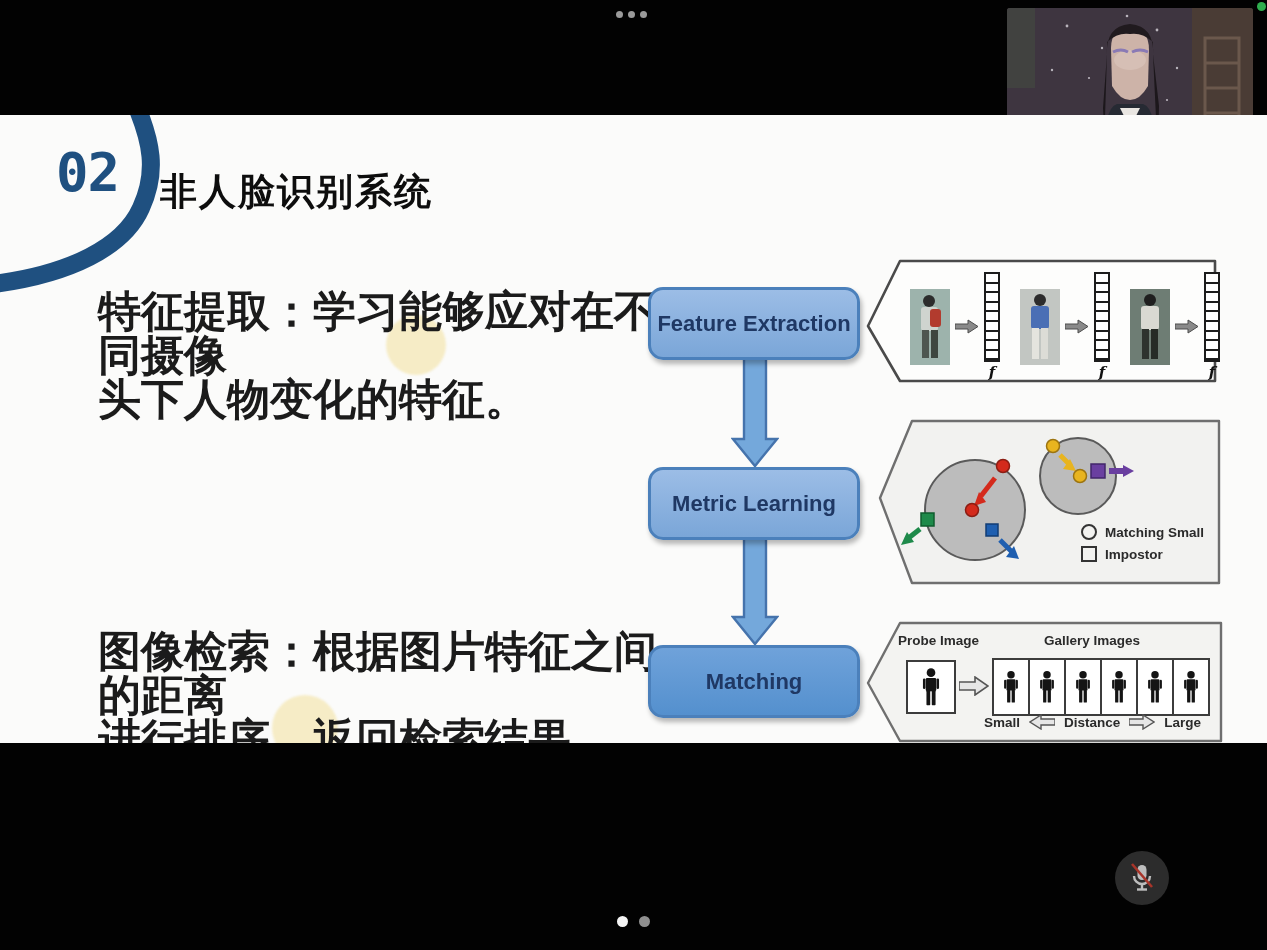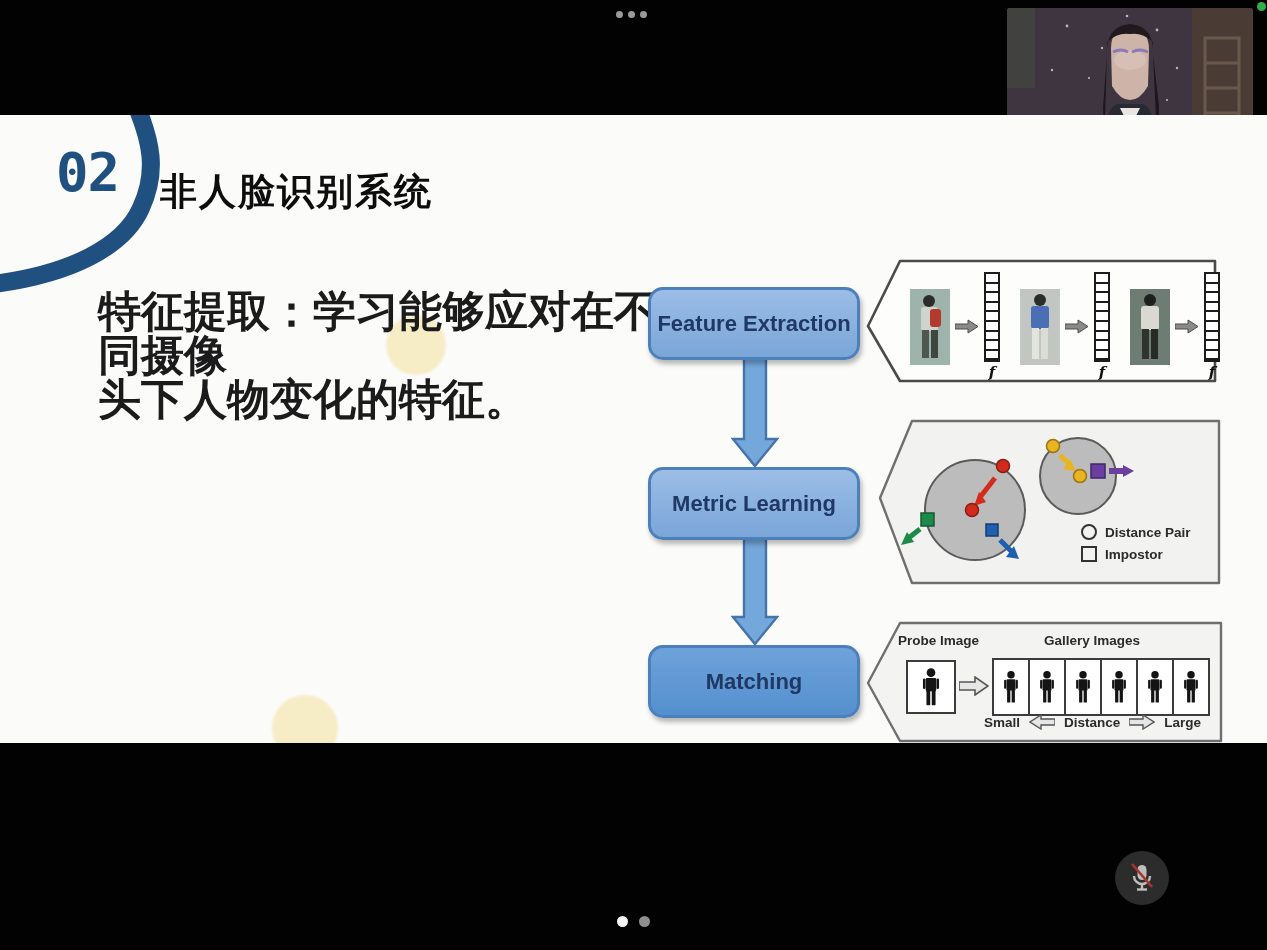--- a/index.html
+++ b/index.html
@@ -135,20 +135,22 @@
       <path d="M136 -10 C 151 26, 158 56, 141 93 C 124 131, 72 160, -14 170" fill="none" stroke="#1f5080" stroke-width="18"></path>
     </svg>
     <div class="section-number">02</div>
     <div class="slide-title">非人脸识别系统</div>
 
     <div class="deco c1"></div>
     <div class="deco c2"></div>
 
     <div class="bullet b1">特征提取：学习能够应对在不同摄像
 头下人物变化的特征。</div>
+    <div class="bullet b3">图像检索：根据图片特征之间的距离
+进行排序，返回检索结果</div>
 
     <div class="fbox r1">Feature Extraction</div>
     <div class="fbox r2">Metric Learning</div>
     <div class="fbox r3">Matching</div>
 
     <svg class="flow-arrow a1" width="48" height="110" viewBox="0 0 48 110">
       <polygon points="13,0 35,0 35,81 46,81 24,108 2,81 13,81" fill="#74a8db" stroke="#4573ac" stroke-width="2.4"></polygon>
     </svg>
     <svg class="flow-arrow a2" width="48" height="108" viewBox="0 0 48 108">
       <polygon points="13,0 35,0 35,79 46,79 24,106 2,79 13,79" fill="#74a8db" stroke="#4573ac" stroke-width="2.4"></polygon>
@@ -235,21 +237,21 @@
         <polygon points="198,53 185,51 192,41" fill="#e8b41f"></polygon>
         <circle cx="202" cy="58" r="6.5" fill="#e8b41f" stroke="#9c7410" stroke-width="1.5"></circle>
 
         <rect x="213" y="46" width="14" height="14" fill="#6a3fa0" stroke="#42266a" stroke-width="1.5"></rect>
         <line x1="231" y1="53" x2="248" y2="53" stroke="#6a3fa0" stroke-width="6"></line>
         <polygon points="256,53 245,47 245,59" fill="#6a3fa0"></polygon>
       </svg>
       <div class="legend">
         <div class="lrow">
           <span class="lg-circle"></span>
-          <span>Distance Pair</span>
+          <span>Matching Small</span>
         </div>
         <div class="lrow">
           <span class="lg-square"></span>
           <span>Impostor</span>
         </div>
       </div>
     </div>
 
     <div class="callout co3">
       <svg class="shape" width="358" height="124" viewBox="0 0 358 124">

